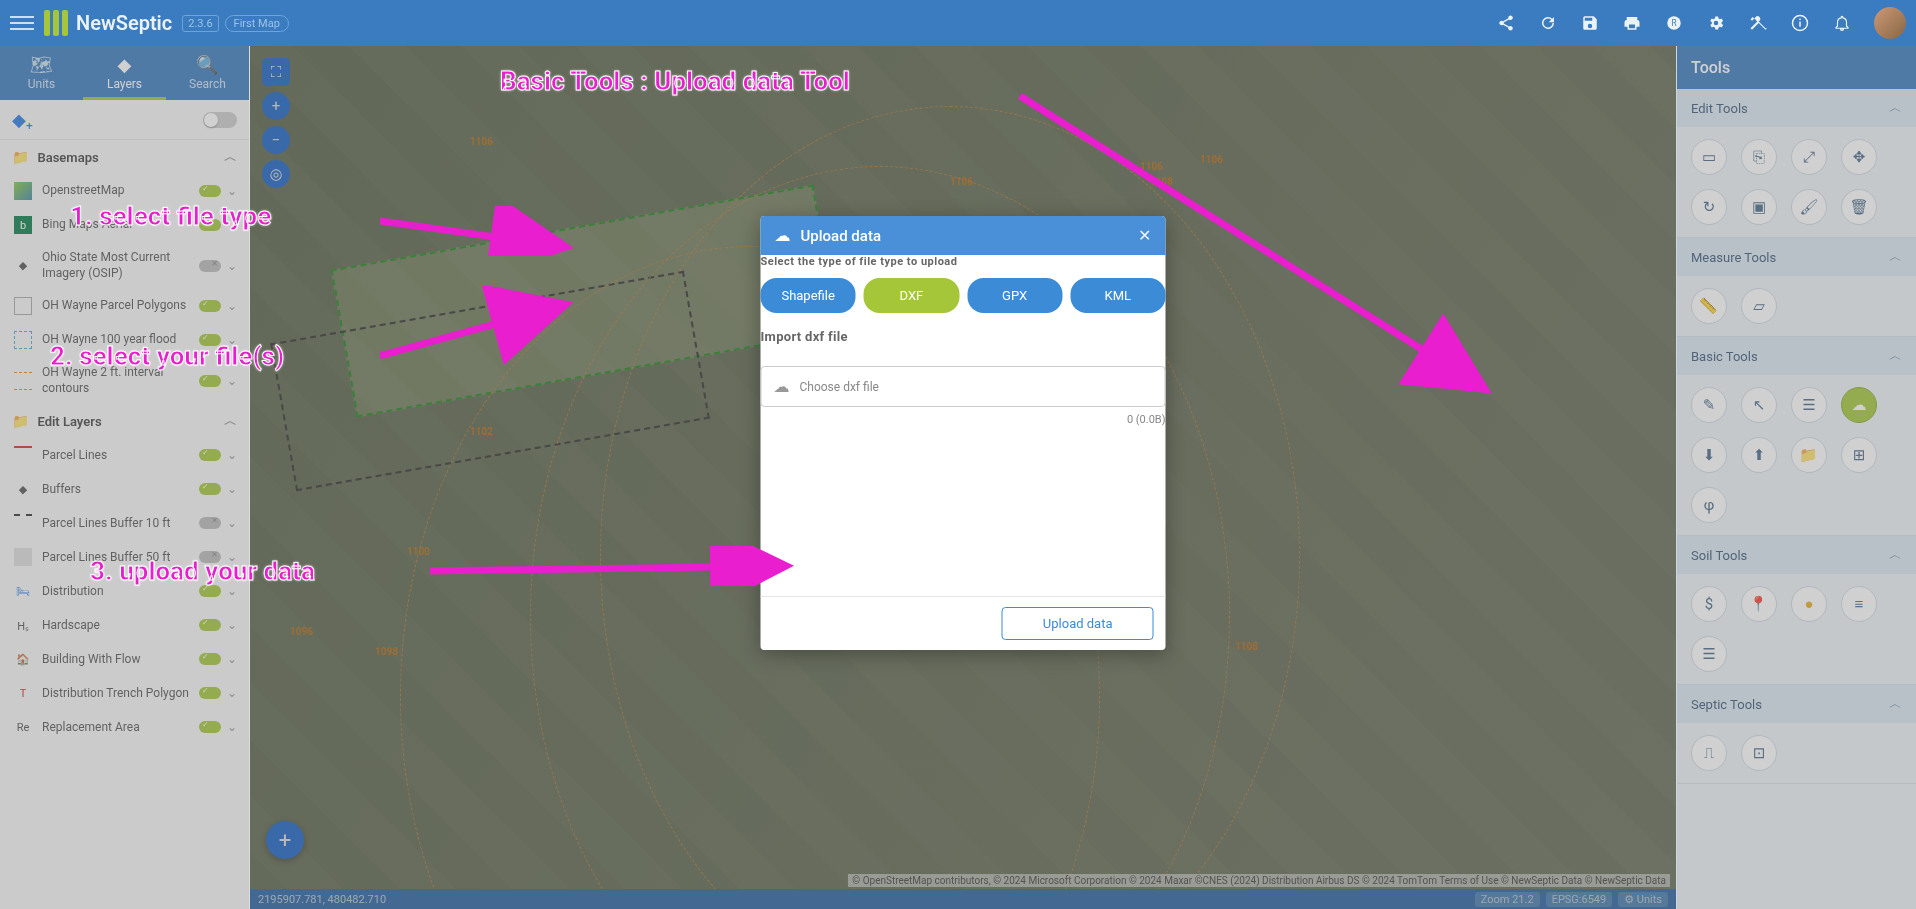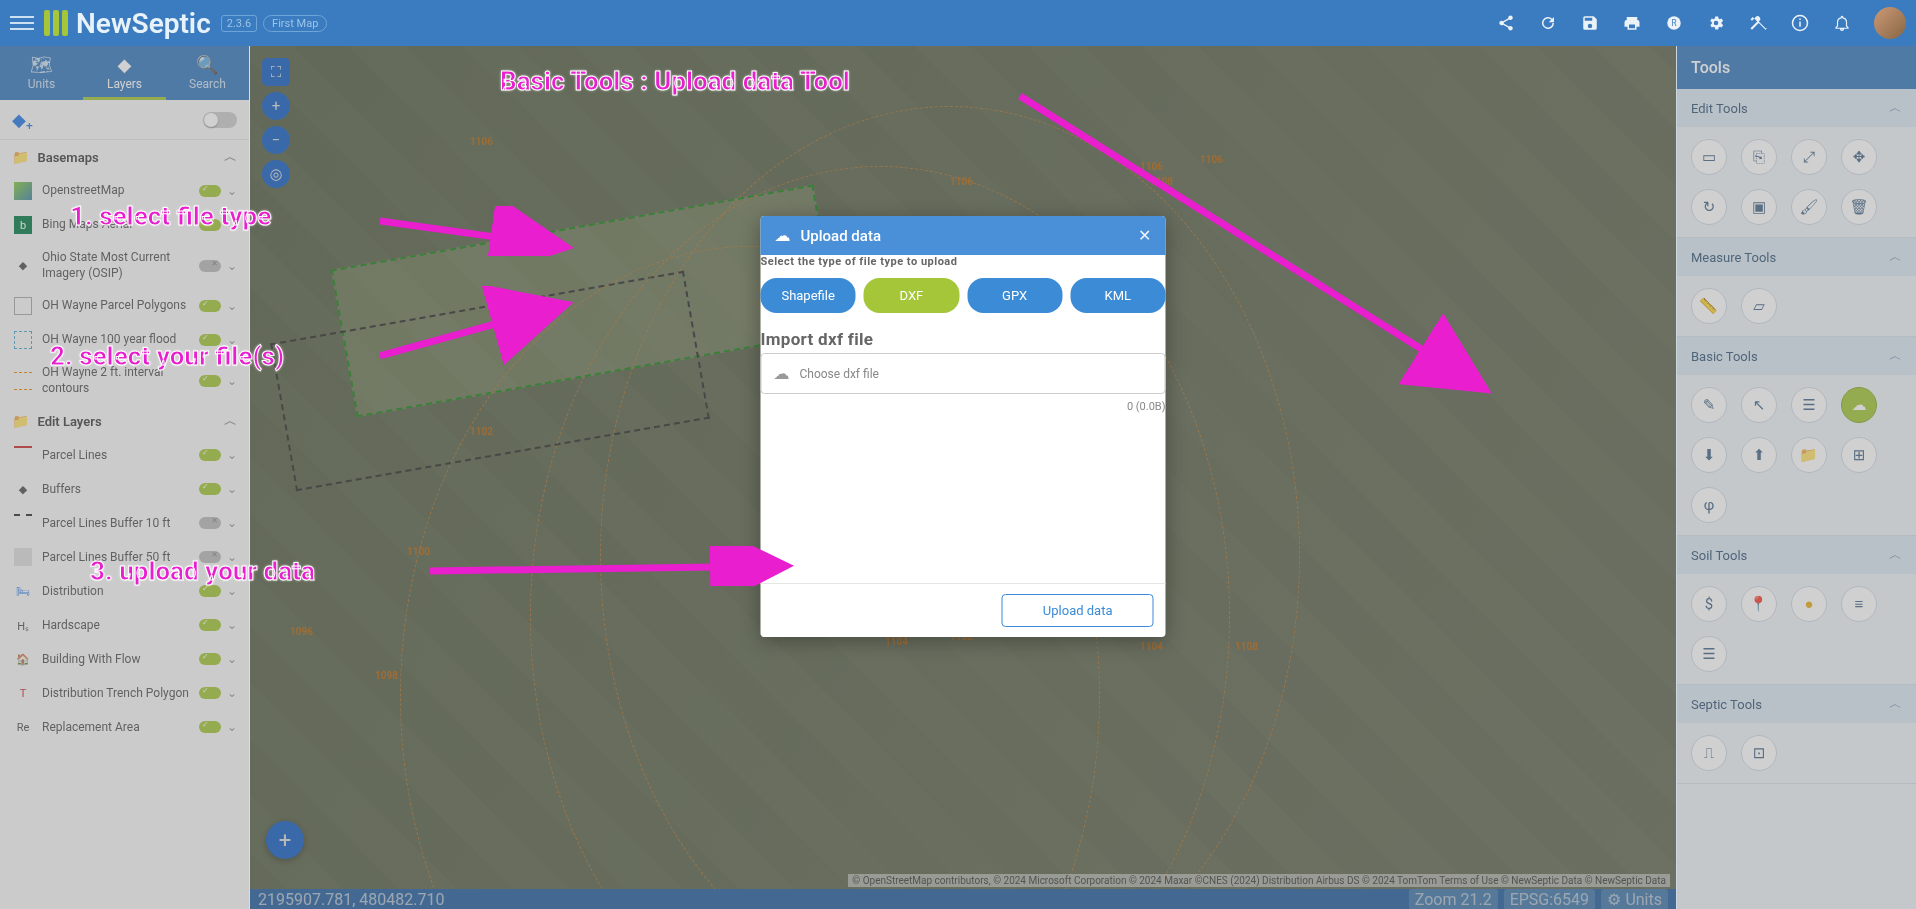--- a/index.html
+++ b/index.html
@@ -7,21 +7,21 @@
 
 .app { display: flex; flex-direction: column; height: 100vh; }
 
 
 .topbar { height: 46px; background: #3b7bbf; display: flex; align-items: center; padding: 0 10px; color: #fff; }
 .hamburger { width: 24px; height: 24px; display: flex; flex-direction: column; justify-content: center; gap: 4px; cursor: pointer; margin-right: 10px; }
 .hamburger span { height: 2px; background: #cde0f2; }
 .logo { display: flex; align-items: center; gap: 8px; }
 .logo-bars { display: flex; gap: 3px; }
 .logo-bars span { width: 6px; height: 26px; background: #a5c639; border-radius: 2px; }
-.app-name { font-size: 28px; font-weight: 600; color: #e8f2fb; }
+.app-name { font-size: 20px; font-weight: 600; color: #e8f2fb; }
 .version-badge { font-size: 11px; color: #9bc4e8; border: 1px solid #6ea5d8; border-radius: 3px; padding: 1px 5px; margin-left: 10px; }
 .map-badge { font-size: 11px; color: #9bc4e8; border: 1px solid #6ea5d8; border-radius: 10px; padding: 1px 8px; margin-left: 6px; }
 .topbar-spacer { flex: 1; }
 .topbar-icons { display: flex; align-items: center; gap: 22px; }
 .topbar-icon { width: 20px; height: 20px; cursor: pointer; opacity: 0.9; display:flex; align-items:center; justify-content:center; }
 .avatar { width: 32px; height: 32px; border-radius: 50%; background: linear-gradient(135deg,#c97,#864); }
 
 
 .body { flex: 1; display: flex; position: relative; overflow: hidden; }
 
@@ -62,21 +62,21 @@
 .map-parcel { position:absolute; border:2px dashed #2aa02a; background:rgba(200,220,160,.25); transform: rotate(-10deg); }
 .map-parcel2 { position:absolute; border:2px dashed #444; transform: rotate(-10deg); }
 .contour-label { position:absolute; font-size:10px; color:#d88020; font-weight:600; }
 
 .map-controls { position:absolute; top:12px; left:12px; display:flex; flex-direction:column; gap:6px; z-index:2; }
 .map-ctrl-btn { width:28px; height:28px; background:#2c7be5; color:#fff; border-radius:5px; display:flex; align-items:center; justify-content:center; cursor:pointer; font-size:15px; border:none; }
 .map-ctrl-btn.round { border-radius:50%; }
 
 .fab { position:absolute; bottom:50px; left:16px; width:38px; height:38px; background:#2c7be5; color:#fff; border-radius:50%; display:flex; align-items:center; justify-content:center; font-size:22px; cursor:pointer; box-shadow:0 2px 6px rgba(0,0,0,.3); border:none; z-index:2; }
 
-.map-footer { position:absolute; bottom:0; left:0; right:0; height:20px; background:#3b7bbf; display:flex; align-items:center; color:#cde0f2; font-size:16px; padding:0 8px; z-index:2; }
+.map-footer { position:absolute; bottom:0; left:0; right:0; height:20px; background:#3b7bbf; display:flex; align-items:center; color:#cde0f2; font-size:11px; padding:0 8px; z-index:2; }
 .map-footer-left { flex:0 0 auto; }
 .map-footer-spacer { flex:1; }
 .map-footer .badge { background:#5a94cc; border-radius:3px; padding:1px 6px; margin-left:6px; cursor:pointer; }
 .attribution { position:absolute; bottom:22px; right:6px; font-size:10px; color:#555; background:rgba(255,255,255,.6); padding:1px 4px; z-index:2; }
 
 .map-dim { position:absolute; inset:0; background:rgba(80,80,80,0.4); z-index:3; }
 
 
 .modal { position:absolute; top:170px; left:50%; transform:translateX(-50%); width:405px; background:#fff; border-radius:4px; box-shadow:0 4px 20px rgba(0,0,0,.3); z-index:10; display:flex; flex-direction:column; }
 .modal-header { background:#4a90d9; color:#fff; padding:10px 14px; display:flex; align-items:center; border-radius:4px 4px 0 0; }
@@ -84,21 +84,21 @@
 .modal-title { font-size:15px; font-weight:500; flex:1; }
 .modal-close { cursor:pointer; font-size:16px; opacity:.9; }
 .modal-body { padding:0; font-size:12px; color:#555; }
 .modal-label { font-size:11px; font-weight:700; letter-spacing:.5px; color:#666; margin-bottom:10px; text-transform:none; }
 .filetype-row { display:flex; gap:8px; margin-bottom:16px; }
 .filetype-btn { flex:1; padding:10px 0; text-align:center; color:#fff; border-radius:16px; font-size:13px; cursor:pointer; border:none; }
 .ft-shapefile { background:#3b8bd6; }
 .ft-dxf { background:#a5c639; }
 .ft-gpx { background:#3b8bd6; }
 .ft-kml { background:#3b8bd6; }
-.import-label { font-size:17px; font-weight:700; letter-spacing:.3px; color:#666; margin-bottom:4px; }
+.import-label { font-size:13px; font-weight:700; letter-spacing:.3px; color:#666; margin-bottom:22px; }
 .file-picker { border:1px solid #ccc; border-radius:4px; padding:10px 12px; display:flex; align-items:center; color:#888; cursor:pointer; }
 .file-picker .cloud-icon { margin-right:10px; color:#999; font-size:16px; }
 .file-meta { text-align:right; font-size:11px; color:#888; margin-top:6px; }
 .modal-spacer { height:170px; }
 .modal-footer { border-top:1px solid #e5e5e5; padding:10px 12px; display:flex; justify-content:flex-end; }
 .upload-btn { border:1px solid #3b8bd6; color:#3b8bd6; background:#fff; padding:8px 40px; border-radius:4px; font-size:13px; cursor:pointer; }
 
 
 .right-sidebar { width:240px; background:#eef3f8; border-left:1px solid #ccd7e2; display:flex; flex-direction:column; position:relative; }
 .right-header { background:#3b7bbf; color:#fff; padding:12px 14px; font-size:16px; font-weight:500; }
@@ -315,21 +315,21 @@
       <div class="map-parcel2" style="top:260px;left:30px;width:420px;height:150px"></div>
       <div class="map-contour" style="top:60px;left:350px;width:700px;height:900px"></div>
       <div class="map-contour" style="top:120px;left:280px;width:700px;height:900px"></div>
       <div class="map-contour" style="top:200px;left:150px;width:700px;height:900px"></div>
       <span class="contour-label" style="top:90px;left:220px">1106</span>
       <span class="contour-label" style="top:130px;left:700px">1106</span>
       <span class="contour-label" style="top:115px;left:890px">1106</span>
       <span class="contour-label" style="top:108px;left:950px">1106</span>
       <span class="contour-label" style="top:380px;left:220px">1102</span>
       <span class="contour-label" style="top:500px;left:157px">1100</span>
-      <span class="contour-label" style="top:624px;left:125px">1098</span>
+      <span class="contour-label" style="top:600px;left:125px">1098</span>
       <span class="contour-label" style="top:580px;left:40px">1096</span>
       <span class="contour-label" style="top:590px;left:635px">1104</span>
       <span class="contour-label" style="top:585px;left:700px">1102</span>
       <span class="contour-label" style="top:130px;left:900px">1108</span>
       <span class="contour-label" style="top:595px;left:985px">1108</span>
       <span class="contour-label" style="top:595px;left:890px">1104</span>
 
       <div class="map-dim"></div>
 
       <div class="map-controls">

